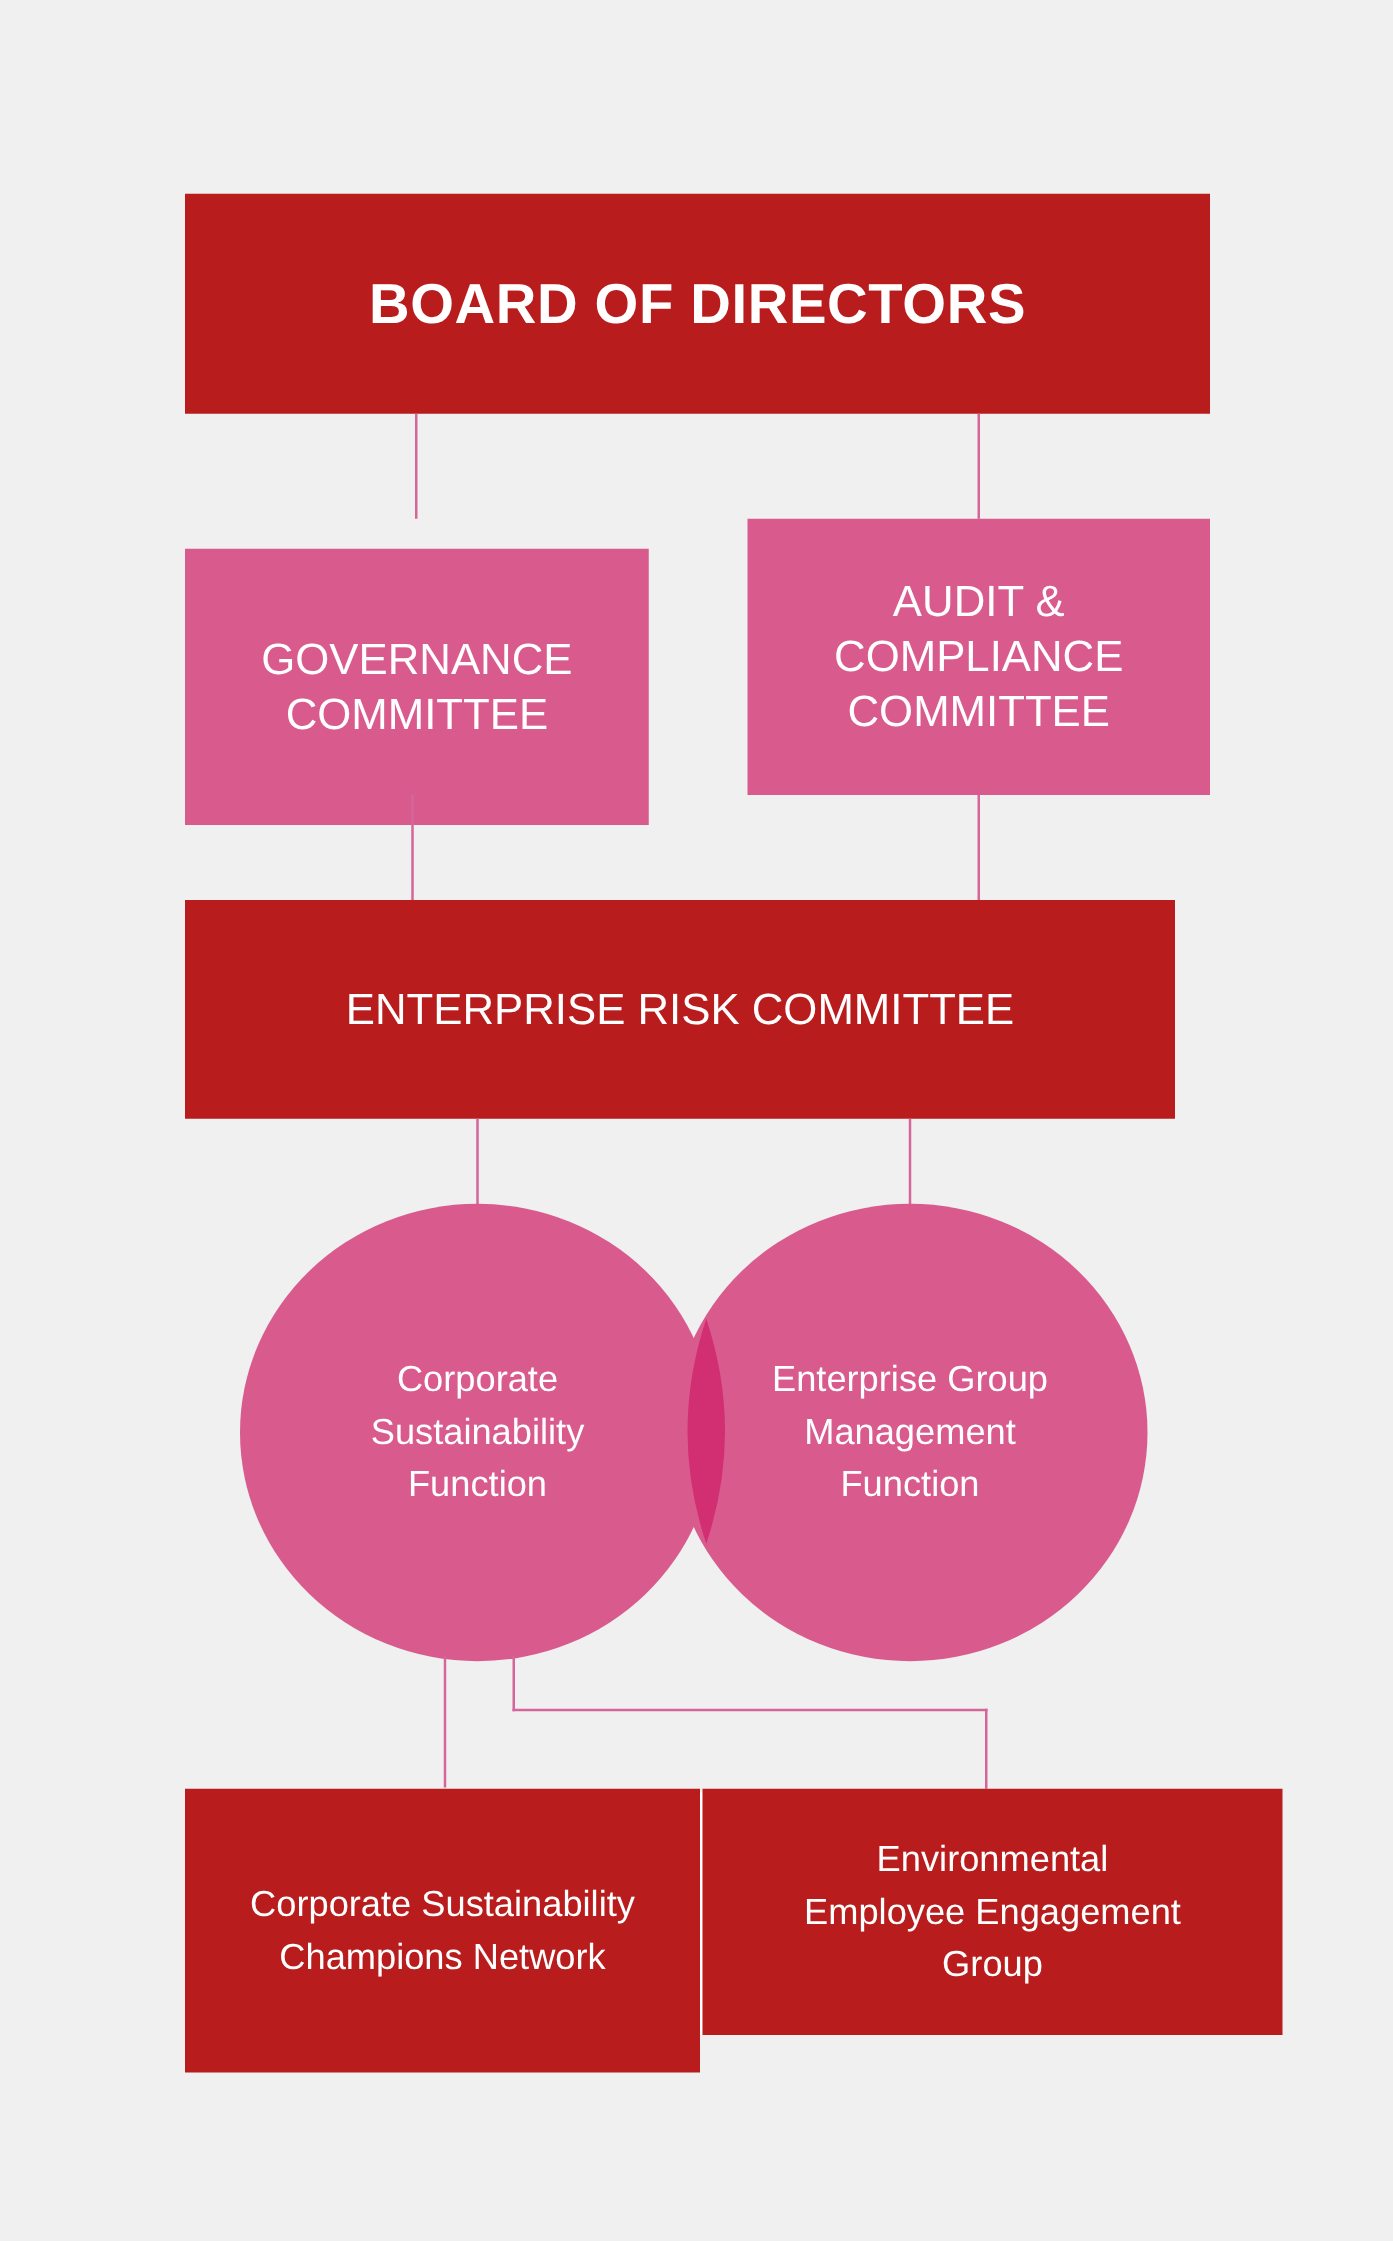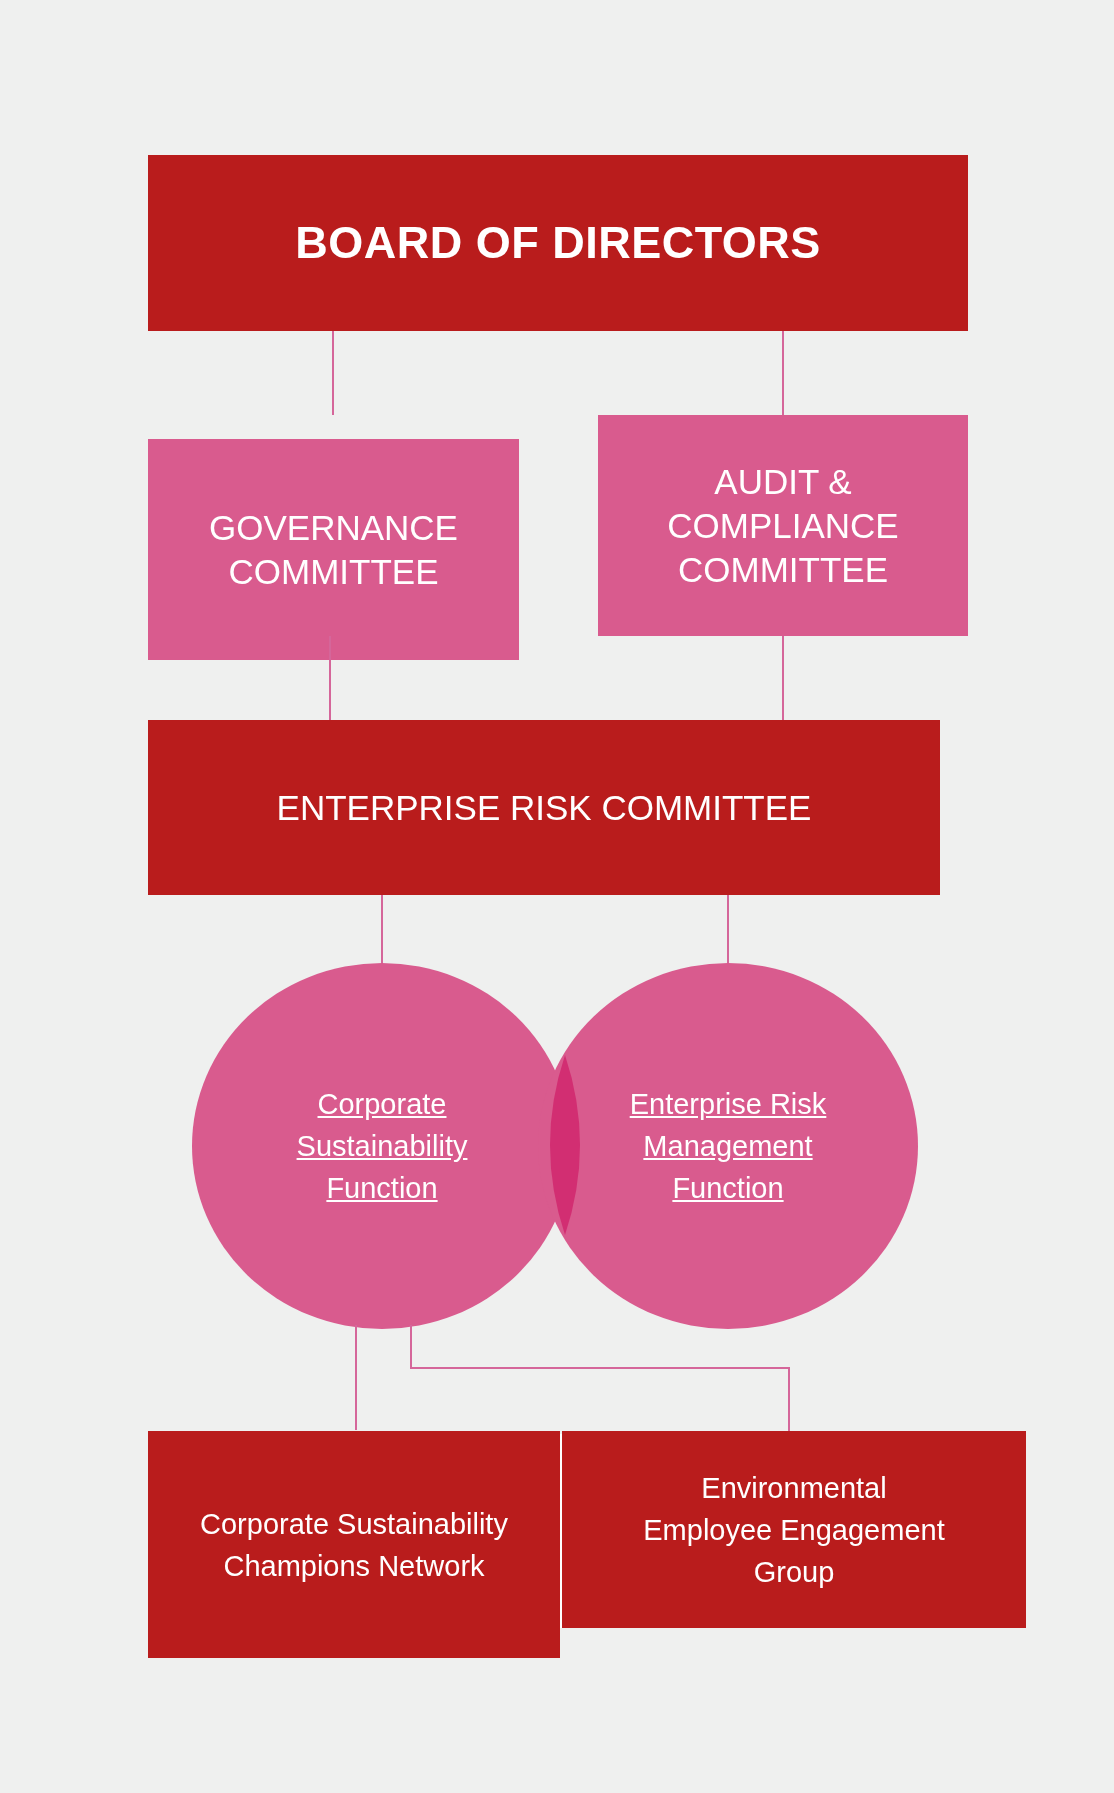--- a/index.html
+++ b/index.html
@@ -4,21 +4,21 @@
 <style>
   html, body { margin: 0; padding: 0; }
   body { width: 1114px; height: 1793px; background: #eff0ef; position: relative; overflow: hidden; font-family: "Liberation Sans", sans-serif; }
   .box { position: absolute; display: flex; align-items: center; justify-content: center; text-align: center; color: #fff; box-sizing: border-box; }
   .dark { background: #b91c1c; }
   .light { background: #d95b8e; }
   .title { font-weight: bold; font-size: 45px; letter-spacing: 0.5px; }
   .cap { font-size: 35px; line-height: 44px; white-space: pre-line; }
   .small { font-size: 29px; line-height: 42px; white-space: pre-line; }
   .line { position: absolute; background: #d5669a; }
-  .circle { position: absolute; width: 380px; height: 366px; border-radius: 50%; background: #d95b8e; display: flex; align-items: center; justify-content: center; text-align: center; color: #fff; font-size: 29px; line-height: 42px; white-space: pre-line; text-decoration: underline; }
+  .circle { position: absolute; width: 380px; height: 366px; border-radius: 50%; background: #d95b8e; display: flex; align-items: center; justify-content: center; text-align: center; color: #fff; font-size: 29px; line-height: 42px; white-space: pre-line; }
   .lens { position: absolute; }
 </style>
 </head>
 <body>
 
 <div class="box dark title" style="left:148px; top:155px; width:820px; height:176px;">
   <span>BOARD OF DIRECTORS</span>
 </div>
 
 <div class="line" style="left:332px; top:331px; width:2px; height:84px;"></div>
@@ -43,21 +43,21 @@
 
 <div class="line" style="left:381px; top:895px; width:2px; height:70px;"></div>
 <div class="line" style="left:727px; top:895px; width:2px; height:70px;"></div>
 
 <div class="circle" style="left:192px; top:963px;">
   <span>Corporate
 Sustainability
 Function</span>
 </div>
 <div class="circle" style="left:538px; top:963px;">
-  <span>Enterprise Risk
+  <span>Enterprise Group
 Management
 Function</span>
 </div>
 <svg class="lens" style="left:530px; top:1050px;" width="70" height="190" viewBox="0 0 70 190">
   <path d="M35 5 Q5 95 35 185 Q65 95 35 5 Z" fill="#d22e72"></path>
 </svg>
 
 <div class="line" style="left:355px; top:1325px; width:2px; height:105px;"></div>
 <div class="line" style="left:410px; top:1325px; width:2px; height:44px;"></div>
 <div class="line" style="left:410px; top:1367px; width:380px; height:2px;"></div>

